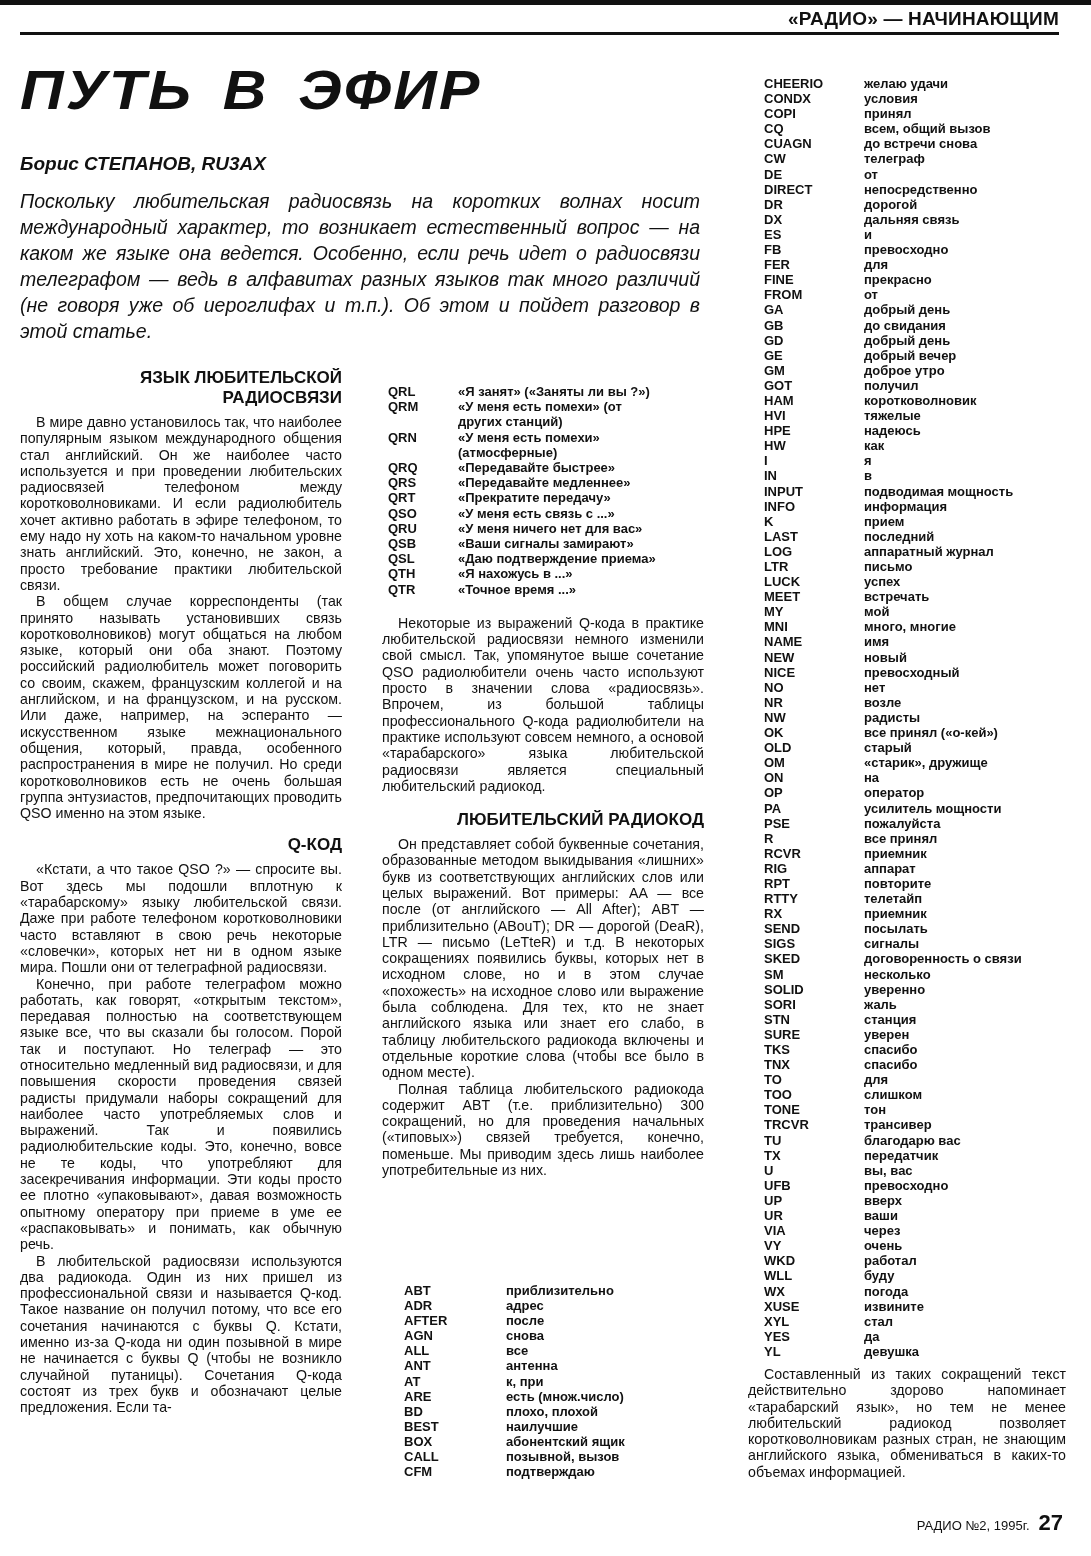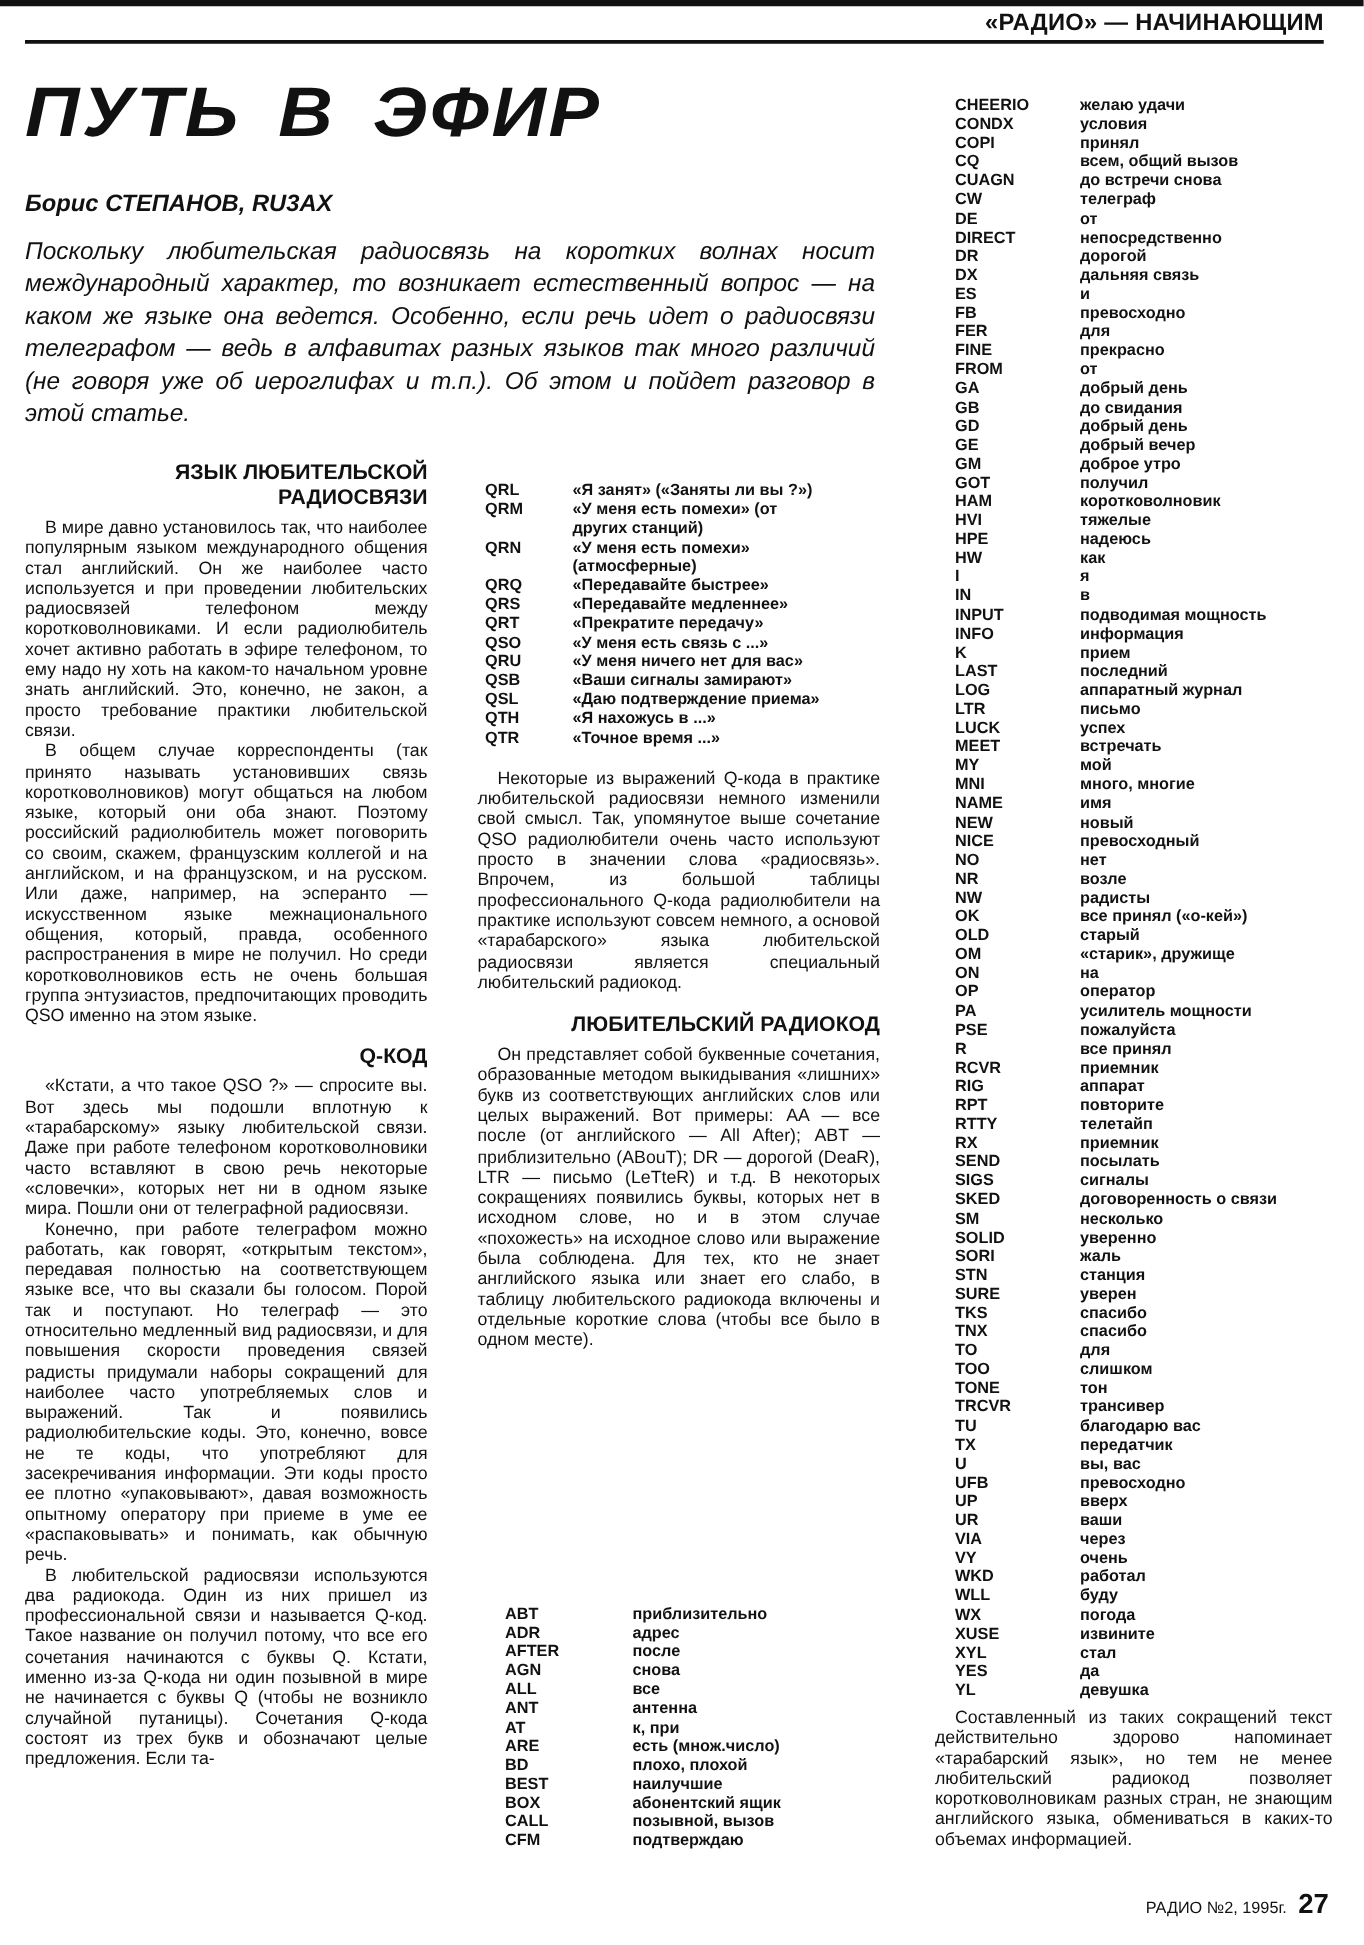--- a/index.html
+++ b/index.html
@@ -99,20 +99,21 @@
         <span class="qdesc">«Я нахожусь в ...»</span>
       </div>
     <div class="qrow">
         <span class="qcode">QTR</span>
         <span class="qdesc">«Точное время ...»</span>
       </div>
   </div>
   <p style="margin-top:18px;">Некоторые из выражений Q-кода в практике любительской радиосвязи немного изменили свой смысл. Так, упомянутое выше сочетание QSO радиолюбители очень часто используют просто в значении слова «радиосвязь». Впрочем, из большой таблицы профессионального Q-кода радиолюбители на практике используют совсем немного, а основой «тарабарского» языка любительской радиосвязи является специальный любительский радиокод.</p>
   <h2 style="margin:16px 0 6px;">ЛЮБИТЕЛЬСКИЙ РАДИОКОД</h2>
   <p>Он представляет собой буквенные сочетания, образованные методом выкидывания «лишних» букв из соответствующих английских слов или целых выражений. Вот примеры: AA — все после (от английского — All After); ABT — приблизительно (ABouT); DR — дорогой (DeaR), LTR — письмо (LeTteR) и т.д. В некоторых сокращениях появились буквы, которых нет в исходном слове, но и в этом случае «похожесть» на исходное слово или выражение была соблюдена. Для тех, кто не знает английского языка или знает его слабо, в таблицу любительского радиокода включены и отдельные короткие слова (чтобы все было в одном месте).</p>
+  <p>Полная таблица любительского радиокода содержит ABT (т.е. приблизительно) 300 сокращений, но для проведения начальных («типовых») связей требуется, конечно, поменьше. Мы приводим здесь лишь наиболее употребительные из них.</p>
 </div>
 
 <div class="abbr ab1" id="ab1">
     <div class="row">
       <span class="k">ABT</span>
       <span class="v">приблизительно</span>
     </div>
     <div class="row">
       <span class="k">ADR</span>
       <span class="v">адрес</span>

